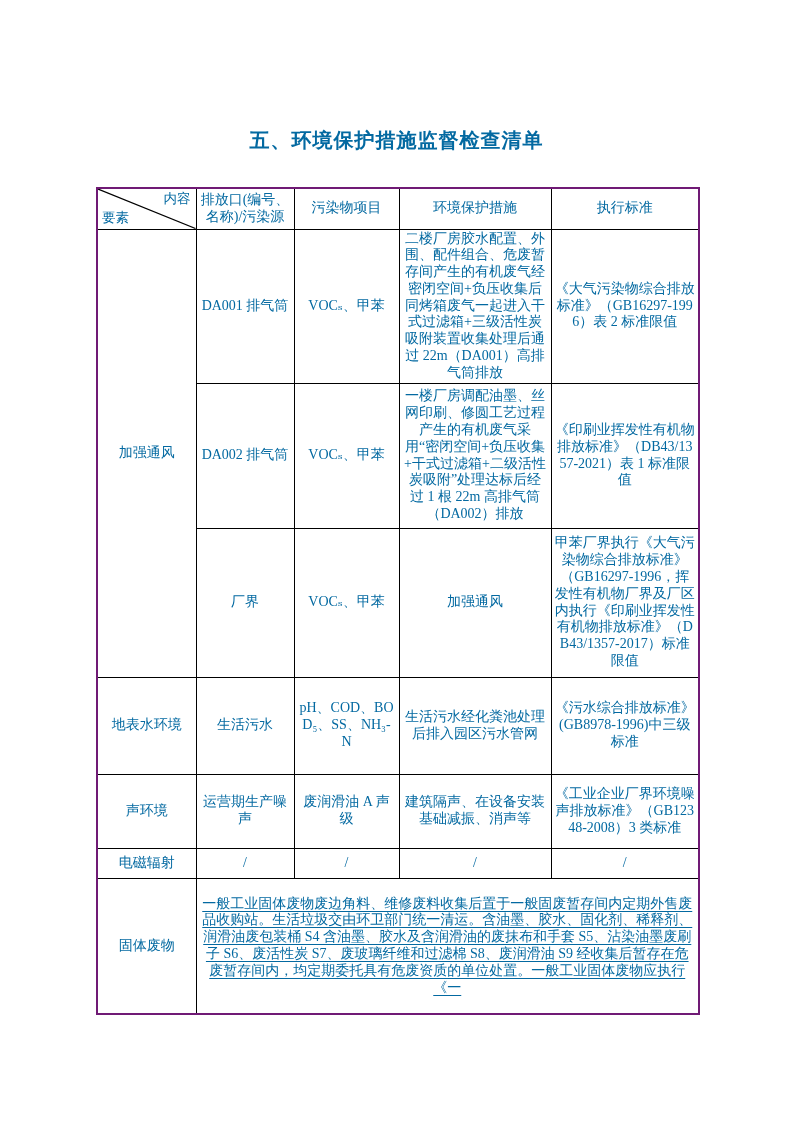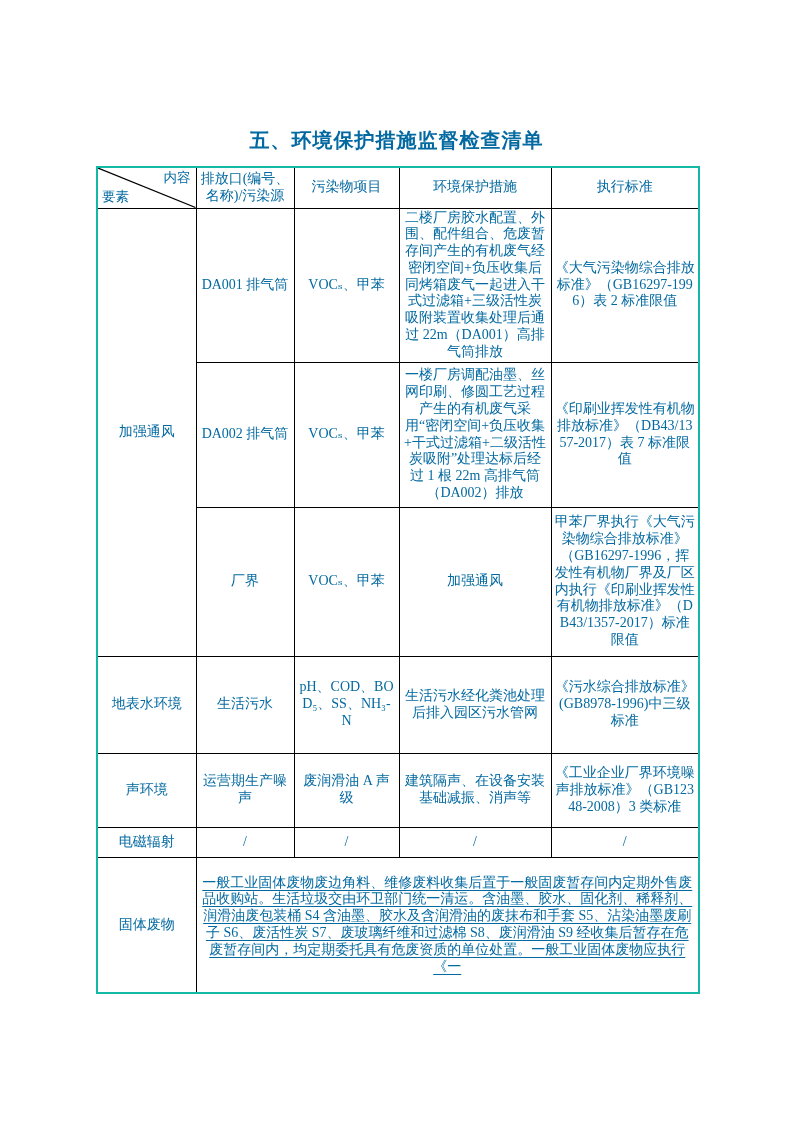--- a/index.html
+++ b/index.html
@@ -19,26 +19,26 @@
     left: 0;
     width: 100%;
     margin: 0;
     text-align: center;
     font-size: 20px;
     font-weight: bold;
     letter-spacing: 1px;
   }
   table.checklist {
     position: absolute;
-    top: 166px;
+    top: 187px;
     left: 96px;
     width: 602px;
     border-collapse: collapse;
     table-layout: fixed;
-    border: 2px solid #14b8a6;
+    border: 2px solid #701a75;
   }
   table.checklist th,
   table.checklist td {
     border: 1px solid #000000;
     font-size: 14px;
     font-weight: normal;
     line-height: 1.2;
     text-align: center;
     vertical-align: middle;
     padding: 1px 3px;
@@ -129,21 +129,21 @@
       <td>DA001 排气筒</td>
       <td>VOCₛ、甲苯</td>
       <td>二楼厂房胶水配置、外围、配件组合、危废暂存间产生的有机废气经密闭空间+负压收集后同烤箱废气一起进入干式过滤箱+三级活性炭吸附装置收集处理后通过 22m（DA001）高排气筒排放</td>
       <td>《大气污染物综合排放标准》（GB16297-1996）表 2 标准限值</td>
     </tr>
 
     <tr class="r-da002">
       <td>DA002 排气筒</td>
       <td>VOCₛ、甲苯</td>
       <td>一楼厂房调配油墨、丝网印刷、修圆工艺过程产生的有机废气采用“密闭空间+负压收集+干式过滤箱+二级活性炭吸附”处理达标后经过 1 根 22m 高排气筒（DA002）排放</td>
-      <td>《印刷业挥发性有机物排放标准》（DB43/1357-2017）表 7 标准限值</td>
+      <td>《印刷业挥发性有机物排放标准》（DB43/1357-2021）表 1 标准限值</td>
     </tr>
 
     <tr class="r-bound">
       <td>厂界</td>
       <td>VOCₛ、甲苯</td>
       <td>加强通风</td>
       <td class="left-cell">甲苯厂界执行《大气污染物综合排放标准》（GB16297-1996，挥发性有机物厂界及厂区内执行《印刷业挥发性有机物排放标准》（DB43/1357-2017）标准限值</td>
     </tr>
 
     <tr class="r-water">

